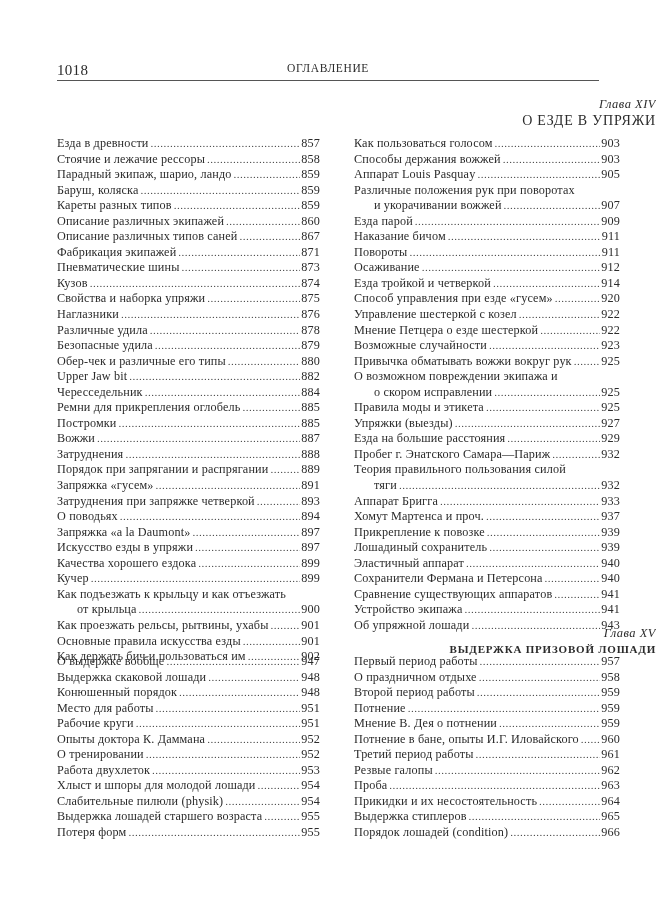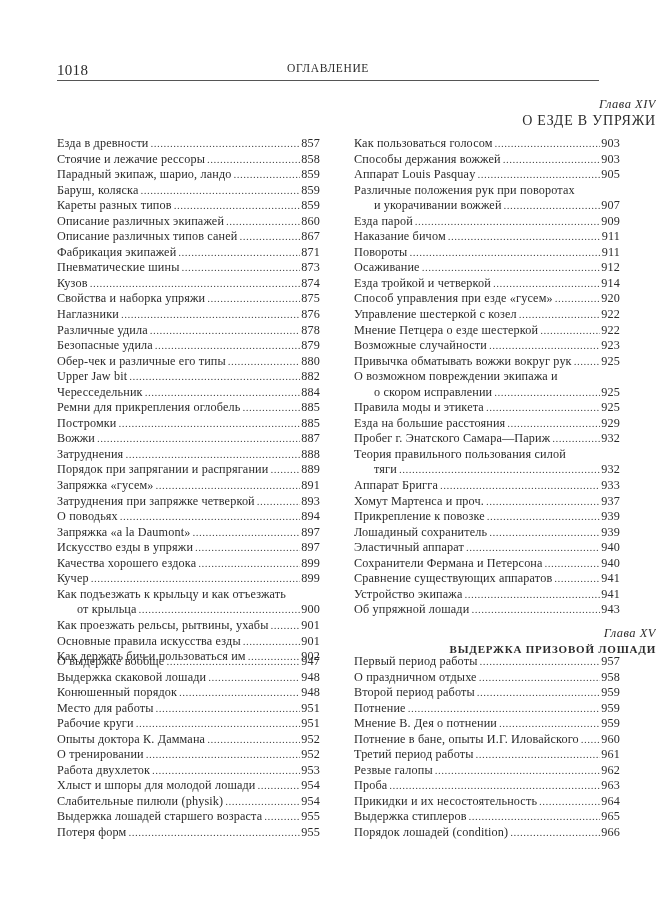--- a/index.html
+++ b/index.html
@@ -404,20 +404,27 @@
       </div>
       <div class="entry">
         <div class="line">
           <span class="t">Правила моды и этикета</span>
           <span class="dots"></span>
           <span class="pg">925</span>
         </div>
       </div>
       <div class="entry">
         <div class="line">
+          <span class="t">Упряжки (выезды)</span>
+          <span class="dots"></span>
+          <span class="pg">927</span>
+        </div>
+      </div>
+      <div class="entry">
+        <div class="line">
           <span class="t">Езда на большие расстояния</span>
           <span class="dots"></span>
           <span class="pg">929</span>
         </div>
       </div>
       <div class="entry">
         <div class="line">
           <span class="t">Пробег г. Энатского Самара—Париж</span>
           <span class="dots"></span>
           <span class="pg">932</span>

